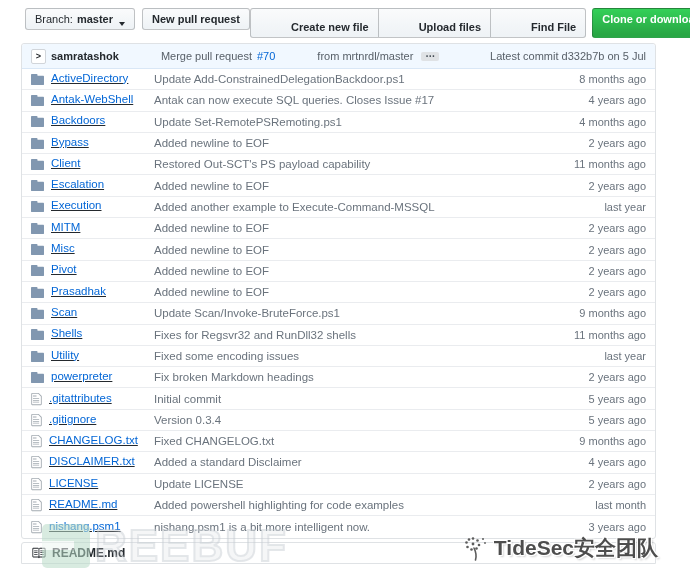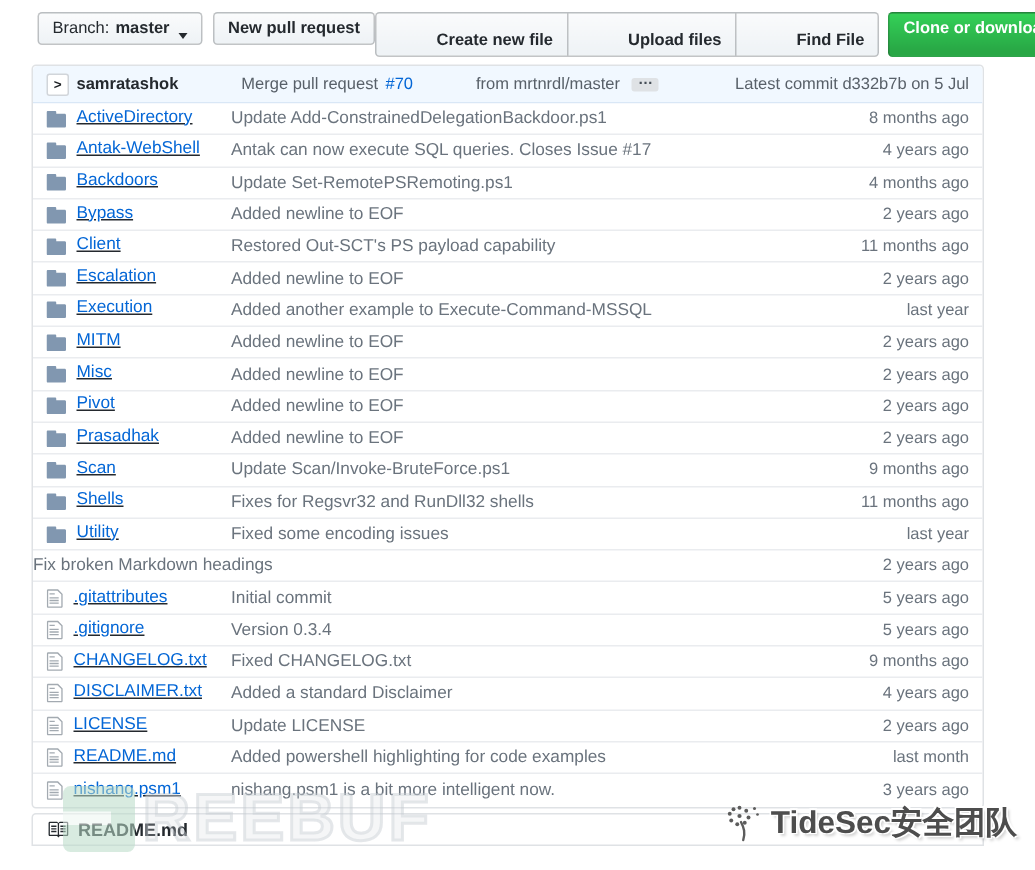--- a/index.html
+++ b/index.html
@@ -61,21 +61,21 @@
   .readme-header { margin-top:3px; display:flex; align-items:center; gap:6px; height:22px;
     border:1px solid #dfe2e5; border-radius:3px 3px 0 0; background:#fff; padding:0 9px;
     font-size:12px; font-weight:bold; }
 
   
   .freebuf { position:absolute; left:42px; top:524px; display:flex; align-items:center; z-index:5; pointer-events:none; opacity:.55; }
   .freebuf-block { width:48px; height:44px; background:#b9dcc8; border-radius:5px; margin-right:5px; position:relative; }
   .freebuf-block::after { content:""; position:absolute; left:0; top:17px; width:32px; height:9px; background:#eef6f1; }
   .freebuf-text { font-size:44px; font-weight:bold; letter-spacing:2px; line-height:44px;
     color:rgba(215,220,225,.45); -webkit-text-stroke:2px rgba(197,203,209,.85); }
-  .tidesec { position:absolute; top:534px; right:12px; display:flex; align-items:center; gap:5px; z-index:6; pointer-events:none;
+  .tidesec { position:absolute; top:534px; right:32px; display:flex; align-items:center; gap:5px; z-index:6; pointer-events:none;
     color:#4d4d4d; font-weight:bold; font-size:21px;
     text-shadow:-1px -1px 0 #fff, 1px -1px 0 #fff, -1px 1px 0 #fff, 1px 1px 0 #fff, 2px 2px 2px rgba(0,0,0,.18); }
 </style>
 </head>
 <body>
 
 <div class="page">
 
   <div class="toolbar">
     <div class="toolbar-left">
@@ -329,20 +329,29 @@
 
       <a class="file-link" href="#">Utility</a>
     </div>
     <div class="cell-msg">
       <a class="msg-link" href="#">Fixed some encoding issues</a>
     </div>
     <div class="cell-date">last year</div>
   </div>
 
   <div class="table-row">
+    <div class="cell-name">
+      <span class="icon">
+        <svg width="13" height="15" viewBox="0 0 14 16" fill="#8197b0" aria-hidden="true">
+                <path d="M13 4H7V3c0-.66-.31-1-1-1H1c-.55 0-1 .45-1 1v10c0 .55.45 1 1 1h12c.55 0 1-.45 1-1V5c0-.55-.45-1-1-1z"></path>
+              </svg>
+      </span>
+
+      <a class="file-link" href="#">powerpreter</a>
+    </div>
     <div class="cell-msg">
       <a class="msg-link" href="#">Fix broken Markdown headings</a>
     </div>
     <div class="cell-date">2 years ago</div>
   </div>
 
   <div class="table-row">
     <div class="cell-name">
 
       <span class="icon">

